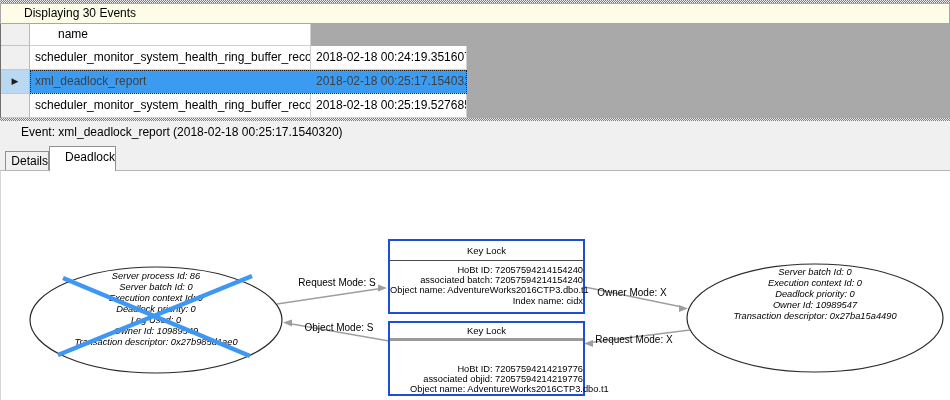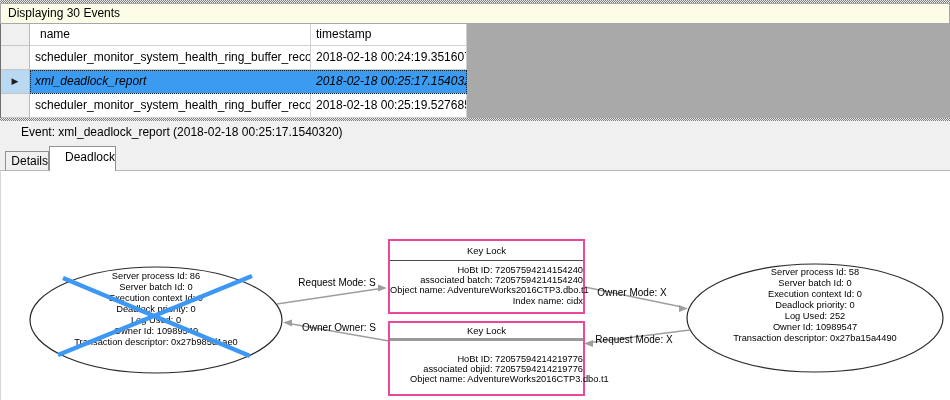--- a/index.html
+++ b/index.html
@@ -6,87 +6,86 @@
   .screen{position:relative;width:950px;height:400px;background:#fff;
     font-family:"Liberation Sans",sans-serif;overflow:hidden;color:#000;}
   .abs{position:absolute;box-sizing:border-box;}
 
   
   .splitter{left:0;width:950px;height:3px;
     background:conic-gradient(#7d7d7d 90deg,#ececec 90deg 180deg,#7d7d7d 180deg 270deg,#ececec 270deg) 0 0/2px 2px;}
 
   
   .titlebar{top:3px;left:0;width:950px;height:21px;background:#fdfde7;
-    border:1px solid #a7a7a7;font-size:12px;line-height:19px;padding-left:7px;}
+    border:1px solid #a7a7a7;font-size:12px;line-height:19px;padding-left:23px;}
 
   
   .grid{top:24px;left:0;width:950px;height:94px;background:#a9a9a9;border-left:1px solid #6e6e6e;}
   .grow{display:flex;width:100%;}
   .hdr{height:22px;}
   .drow{height:24px;}
   .c{box-sizing:border-box;border-right:1px solid #d0d0d0;border-bottom:1px solid #d0d0d0;
      font-size:12px;overflow:hidden;white-space:nowrap;}
   .rowhdr{width:29px;flex:0 0 29px;background:#f0f0f0;border-right:1px solid #b9b9b9;border-bottom:1px solid #c6c6c6;
      display:flex;align-items:center;justify-content:center;}
   .cn{width:281px;flex:0 0 281px;background:#fff;padding-left:5px;line-height:23px;}
   .ct{width:156px;flex:0 0 156px;background:#fff;padding-left:5px;line-height:23px;}
-  .hdr .cn{padding-left:10px;line-height:21px;}
+  .hdr .cn{padding-left:28px;line-height:21px;}
   .hdr .ct{line-height:21px;}
   .cellwrap{display:flex;flex:0 0 437px;}
   .selrow .cellwrap{outline:1px dotted #1a1a1a;outline-offset:-1px;}
-  .selrow .cn,.selrow .ct{background:#3b9bf1;color:#000000;border-right-color:#3b9bf1;border-bottom-color:#d0d0d0;font-style:italic;}
+  .selrow .cn,.selrow .ct{background:#3b9bf1;color:#404040;border-right-color:#3b9bf1;border-bottom-color:#d0d0d0;}
   .selrow .rowhdr{background:#b9d8f2;}
   .selarrow{font-size:9px;color:#1d1d1d;line-height:9px;}
 
   
   .eventbar{top:121px;left:0;width:950px;height:23px;background:#f0f0f0;
     font-size:12px;line-height:23px;padding-left:21px;}
 
   
   .tabstrip{top:144px;left:0;width:950px;height:26px;background:#f0f0f0;}
   .tab{position:absolute;box-sizing:border-box;font-size:12px;text-align:right;
     border:1px solid #919191;border-bottom:none;}
   .tab-details{left:5px;top:7px;height:19px;width:44px;background:#f0f0f0;line-height:18px;}
   .tab-deadlock{left:49px;top:2px;height:25px;width:67px;background:#fff;line-height:21px;z-index:3;}
 
   
   .pane{top:170px;left:0;width:950px;height:230px;background:#fff;
     border-top:1px solid #b5b5b5;border-left:1px solid #d6d6d6;}
   .gsvg{position:absolute;left:0;top:0;z-index:1;}
   .xsvg{position:absolute;left:0;top:0;z-index:5;pointer-events:none;}
   .nodetext{position:absolute;z-index:2;text-align:center;font-size:9.3px;line-height:11px;
-    white-space:nowrap;color:#000;}
+    white-space:nowrap;color:#000;font-style:italic;}
   .nodetext span{display:block;}
-  .lockrect{position:absolute;z-index:2;background:#fff;border:2px solid #ec4899;}
+  .lockrect{position:absolute;z-index:2;background:#fff;border:2px solid #1d4ed8;}
   .locktitle{text-align:center;font-size:9.5px;}
   .lockbody{text-align:right;font-size:9.3px;line-height:10.2px;white-space:nowrap;}
   .lockbody span{display:block;}
   .rect-top .locktitle{height:19px;line-height:19px;border-bottom:1px solid #4a4a4a;}
   .rect-top .lockbody{padding-top:4px;}
   .rect-bottom .locktitle{height:15px;line-height:15px;border-bottom:3px solid #9a9a9a;}
-  .rect-bottom .lockbody{padding-top:13px;margin-left:20px;}
+  .rect-bottom .lockbody{padding-top:23px;margin-left:20px;}
   .edgelabel{position:absolute;z-index:4;width:130px;text-align:center;font-size:10px;
     line-height:12px;color:#000;white-space:nowrap;}
 </style>
 </head>
 <body>
 
 <div class="screen">
 
   <div class="abs splitter" style="top:0;"></div>
 
   <div class="abs titlebar">
     <span>Displaying 30 Events</span>
   </div>
 
   <div class="abs grid">
     <div class="grow hdr">
       <div class="c rowhdr"></div>
       <div class="c cn">name</div>
-      <div class="c ct">timestamp</div>
     </div>
 
     <div class="grow drow">
       <div class="c rowhdr"></div>
       <div class="cellwrap">
         <div class="c cn">scheduler_monitor_system_health_ring_buffer_recorded</div>
         <div class="c ct">2018-02-18 00:24:19.3516078</div>
       </div>
     </div>
 
@@ -143,25 +142,23 @@
       <span>Server process Id: 86</span>
       <span>Server batch Id: 0</span>
       <span>Execution context Id: 0</span>
       <span>Deadlock priority: 0</span>
       <span>Log Used: 0</span>
       <span>Owner Id: 10989549</span>
       <span>Transaction descriptor: 0x27b985d1ae0</span>
     </div>
 
     <div class="nodetext" style="left:689px;top:96px;width:250px;">
-      <span>Server process Id: 58</span>
       <span>Server batch Id: 0</span>
       <span>Execution context Id: 0</span>
       <span>Deadlock priority: 0</span>
-      <span>Log Used: 252</span>
       <span>Owner Id: 10989547</span>
       <span>Transaction descriptor: 0x27ba15a4490</span>
     </div>
 
     <div class="lockrect rect-top" style="left:387px;top:68px;width:193px;height:71px;">
       <div class="locktitle">Key Lock</div>
       <div class="lockbody">
         <span>HoBt ID: 72057594214154240</span>
         <span>associated batch: 72057594214154240</span>
         <span>Object name: AdventureWorks2016CTP3.dbo.t1</span>
@@ -172,21 +169,21 @@
     <div class="lockrect rect-bottom" style="left:387px;top:150px;width:193px;height:71px;">
       <div class="locktitle">Key Lock</div>
       <div class="lockbody">
         <span>HoBt ID: 72057594214219776</span>
         <span>associated objid: 72057594214219776</span>
         <span>Object name: AdventureWorks2016CTP3.dbo.t1</span>
       </div>
     </div>
 
     <div class="edgelabel" style="left:271px;top:106px;">Request Mode: S</div>
-    <div class="edgelabel" style="left:273px;top:151px;">Owner Owner: S</div>
+    <div class="edgelabel" style="left:273px;top:151px;">Object Mode: S</div>
     <div class="edgelabel" style="left:566px;top:116px;">Owner Mode: X</div>
     <div class="edgelabel" style="left:568px;top:163px;">Request Mode: X</div>
 
     <svg class="xsvg" width="950" height="230">
       <line x1="62" y1="107" x2="249" y2="185" stroke="#3d97f5" stroke-width="4.5"></line>
       <line x1="57" y1="184" x2="251" y2="105" stroke="#3d97f5" stroke-width="4.5"></line>
     </svg>
 
   </div>
 </div>

